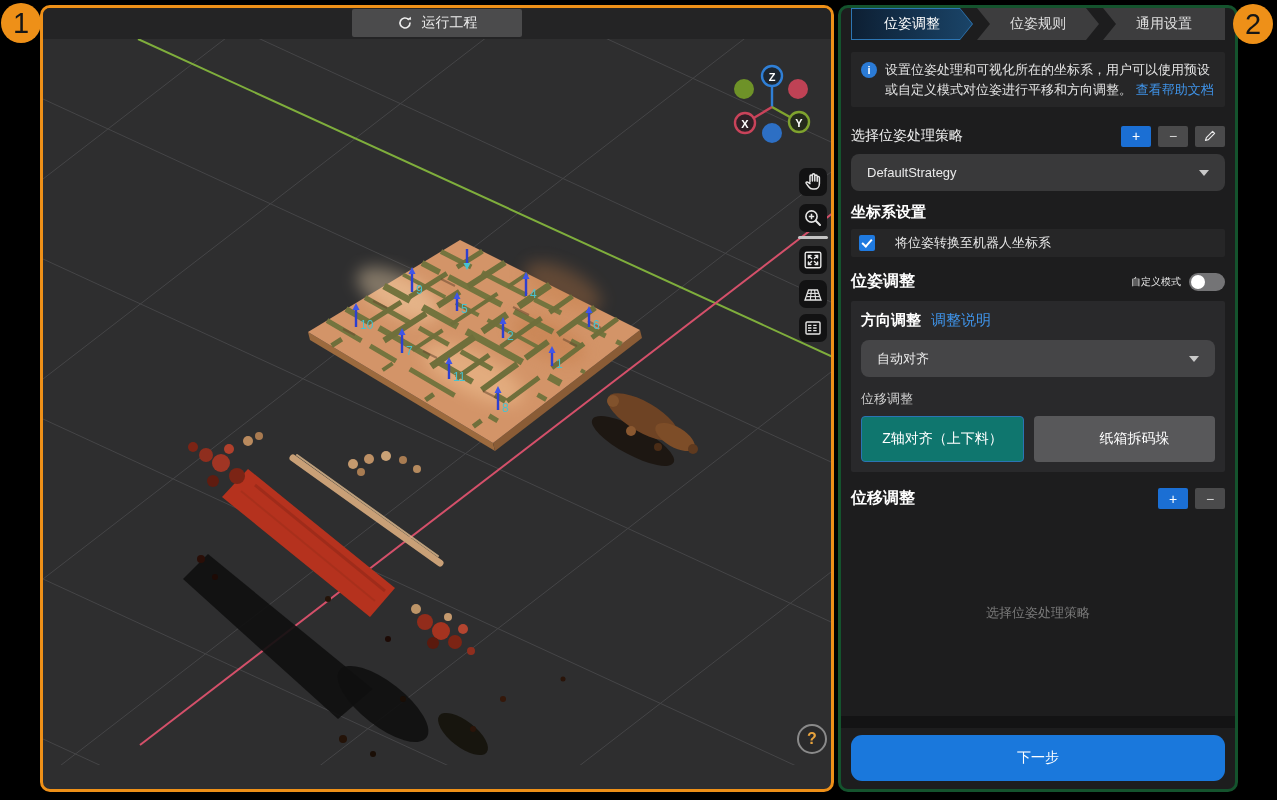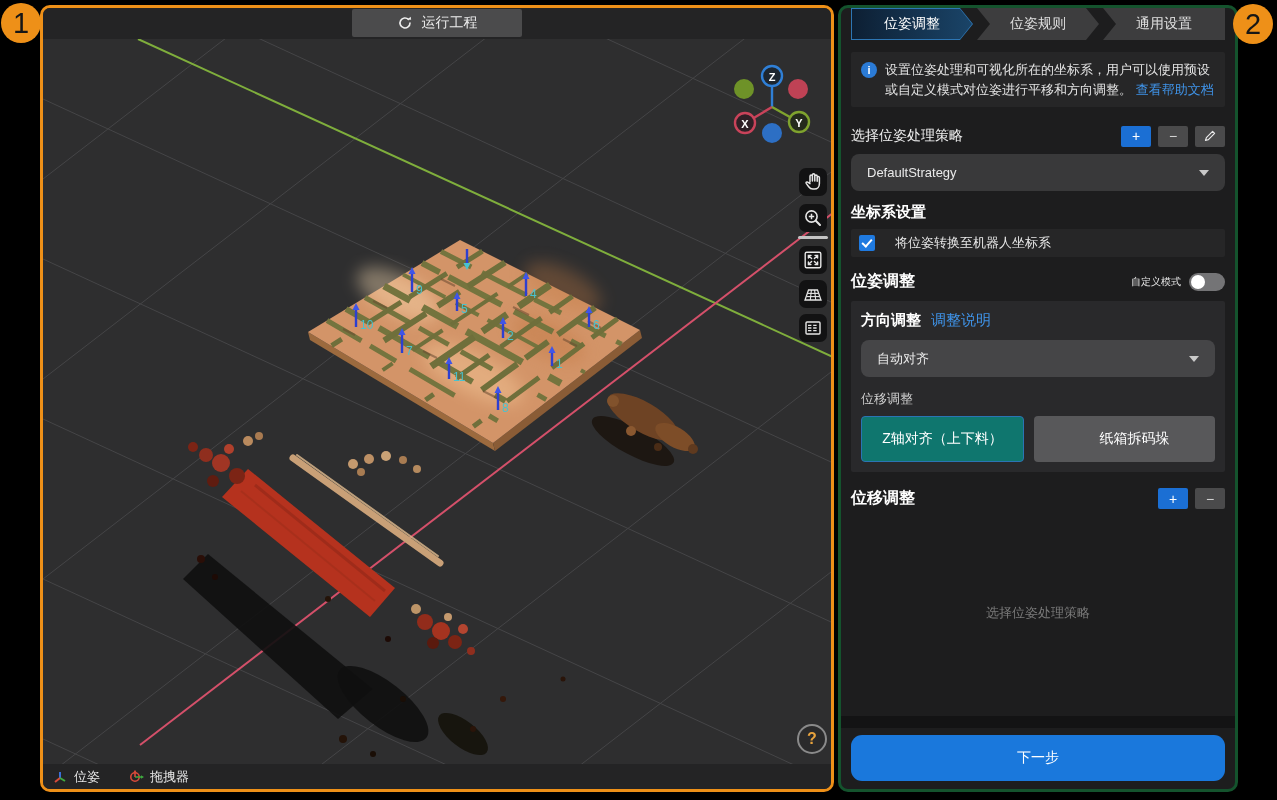--- a/index.html
+++ b/index.html
@@ -367,40 +367,20 @@
           <line x1="7" y1="12" x2="17" y2="12"></line>
           <line x1="7" y1="14.6" x2="17" y2="14.6"></line>
       </g>
     </svg>
   </div>
 
   <div class="help-btn">
     <span>?</span>
   </div>
 
-  <div class="vp-bottombar">
-    <div class="statusbar-item">
-      <svg width="16" height="16" viewBox="0 0 16 16">
-        <line x1="8" y1="9" x2="8" y2="3" stroke="#3a6fd8" stroke-width="2"></line>
-        <line x1="8" y1="9" x2="3" y2="13" stroke="#d84a3a" stroke-width="2"></line>
-        <line x1="8" y1="9" x2="13" y2="12" stroke="#3faa3f" stroke-width="2"></line>
-      </svg>
-      <span>位姿</span>
-    </div>
-    <div class="statusbar-item">
-      <svg width="16" height="16" viewBox="0 0 16 16">
-        <circle cx="7" cy="8" r="4.2" fill="none" stroke="#d84a3a" stroke-width="1.6"></circle>
-        <line x1="7" y1="8" x2="14" y2="8" stroke="#3faa3f" stroke-width="1.6"></line>
-        <polygon points="13,6.3 16,8 13,9.7" fill="#3faa3f"></polygon>
-        <line x1="7" y1="8" x2="7" y2="2.5" stroke="#d84a3a" stroke-width="1.6"></line>
-        <polygon points="5.5,3.5 7,0.8 8.5,3.5" fill="#d84a3a"></polygon>
-      </svg>
-      <span>拖拽器</span>
-    </div>
-  </div>
 </div>
 
 <div id="right-panel">
   <div class="panel-body">
 
     <div class="tabs">
       <div class="tab tab-first">
         <div class="tab-inner">
             <span>位姿调整</span>
           </div>

